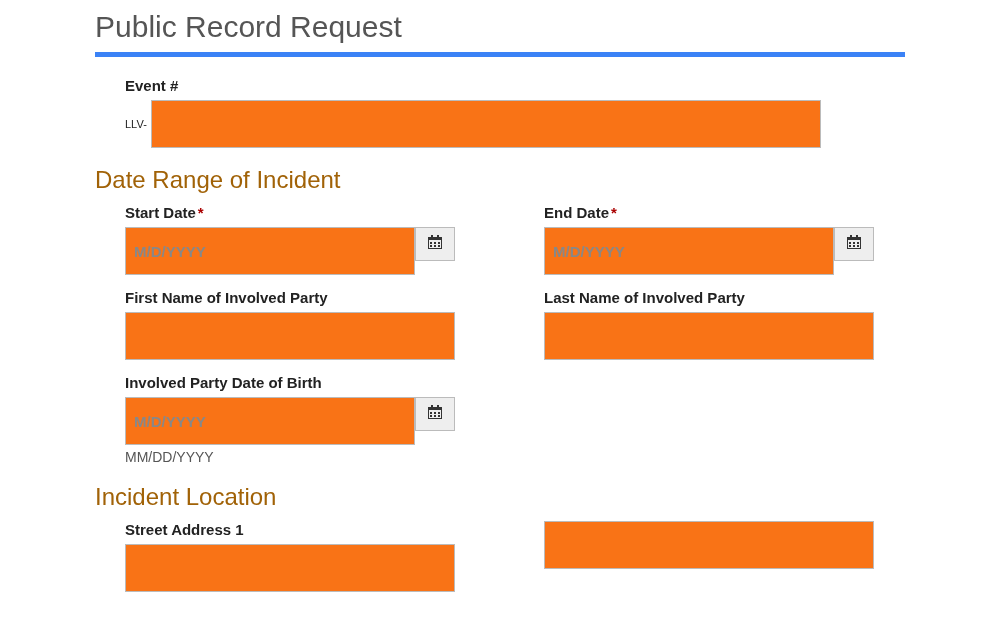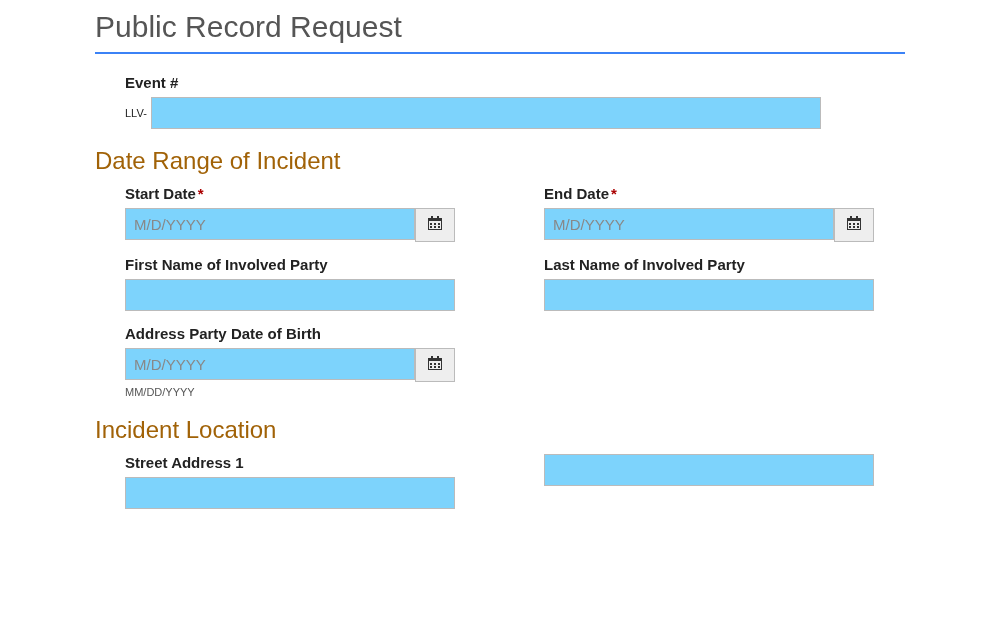--- a/index.html
+++ b/index.html
@@ -13,21 +13,21 @@
   .page {
     width: 1000px;
     padding: 10px 95px 20px 95px;
   }
   h1.page-title {
     font-weight: 300;
     font-size: 30px;
     color: #555;
     margin: 0 0 8px 0;
     padding-bottom: 8px;
-    border-bottom: 2px solid #3b82f6;
+    border-bottom: 5px solid #3b82f6;
   }
   h2.section-title {
     font-weight: 300;
     font-size: 24px;
     color: #a16207;
     margin: 18px 0 10px 0;
   }
   .indent {
     padding-left: 30px;
   }
@@ -47,27 +47,28 @@
     align-items: center;
     margin-top: 6px;
   }
   .event-prefix {
     font-size: 11px;
     color: #222;
     margin-right: 4px;
     white-space: nowrap;
   }
   input[type="text"].text-input {
-    height: 32px;
+    height: 48px;
     border: 1px solid #bbb;
     padding: 4px 8px;
     font-size: 15px;
     color: #444;
-    background: #7dd3fc;
+    background: #f97316;
     font-family: inherit;
+    font-weight: bold;
   }
   .event-input {
     flex: 1;
     max-width: 670px;
   }
   .two-col {
     display: flex;
     gap: 58px;
     margin-top: 14px;
   }
@@ -95,21 +96,21 @@
   }
   .date-btn svg {
     width: 16px;
     height: 16px;
     fill: #333;
   }
   .plain-input {
     width: 330px;
   }
   .helper {
-    font-size: 11px;
+    font-size: 14px;
     color: #555;
     margin-top: 4px;
   }
   .mt-block {
     margin-top: 20px;
   }
   ::placeholder {
     color: #888;
   }
 </style>
@@ -170,21 +171,21 @@
         <input type="text" class="text-input plain-input" value="" style="">
       </div>
       <div class="col">
         <span class="field-label">Last Name of Involved Party</span>
         <input type="text" class="text-input plain-input" value="" style="">
       </div>
     </div>
 
     <div class="two-col">
       <div class="col">
-        <span class="field-label">Address Party Date of Birth</span>
+        <span class="field-label">Involved Party Date of Birth</span>
         <div class="date-group">
           <input type="text" class="text-input" placeholder="M/D/YYYY" style="">
           <div class="date-btn">
             <span>
               <svg viewBox="0 0 16 16">
                   <path d="M1 3h14v12H1V3zm1 3v8h12V6H2zm2-5h2v3H4V1zm6 0h2v3h-2V1zM3 8h2v2H3V8zm4 0h2v2H7V8zm4 0h2v2h-2V8zM3 11h2v2H3v-2zm4 0h2v2H7v-2zm4 0h2v2h-2v-2z"></path>
                 </svg>
             </span>
           </div>
         </div>

